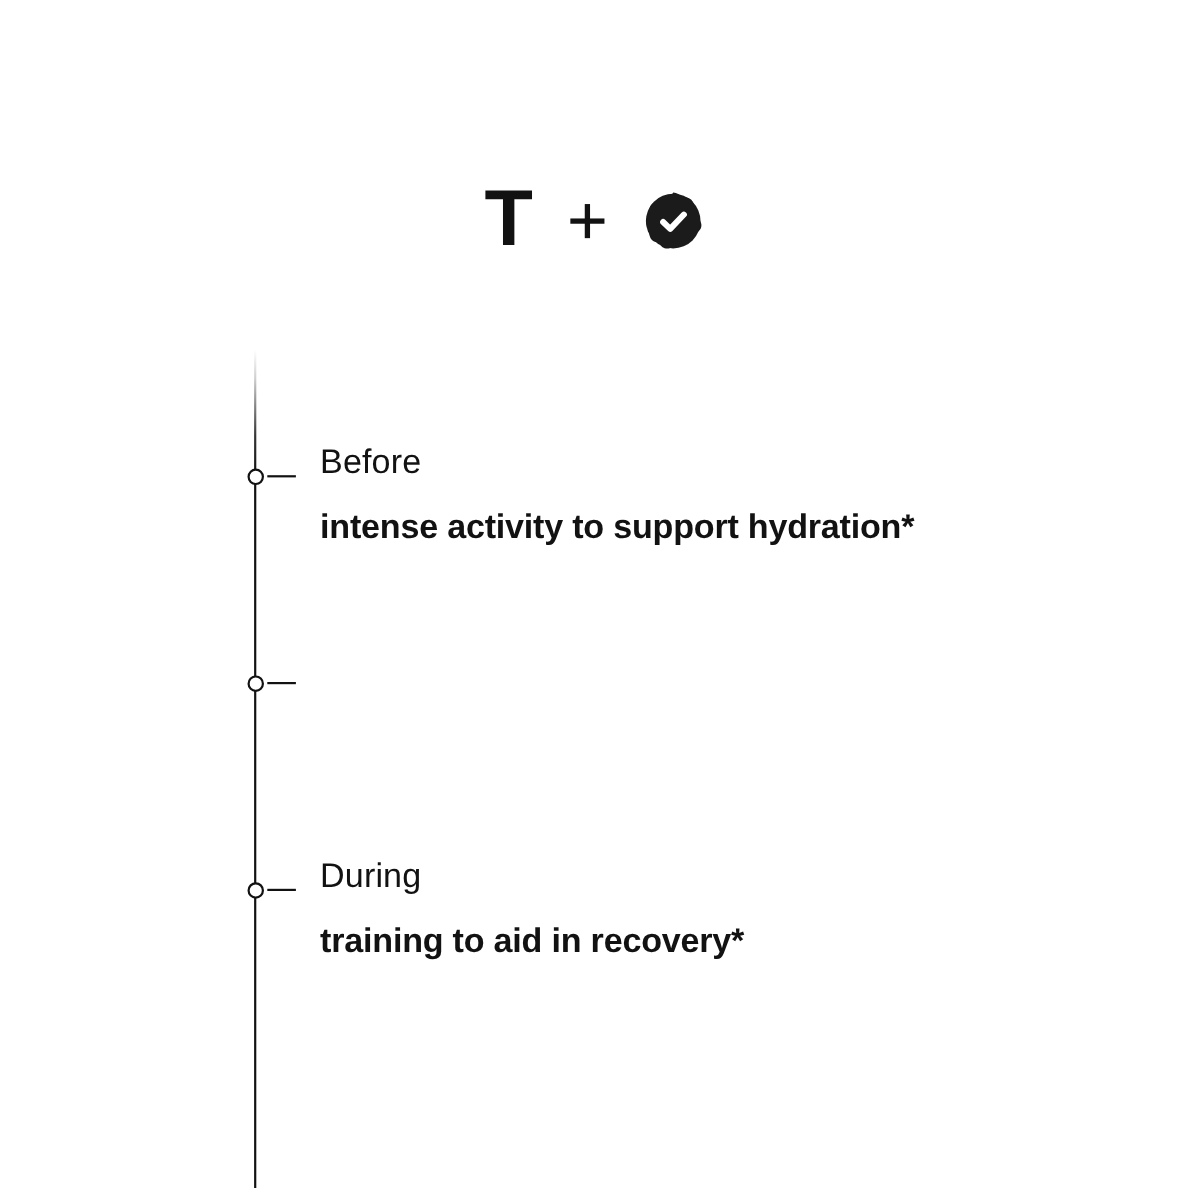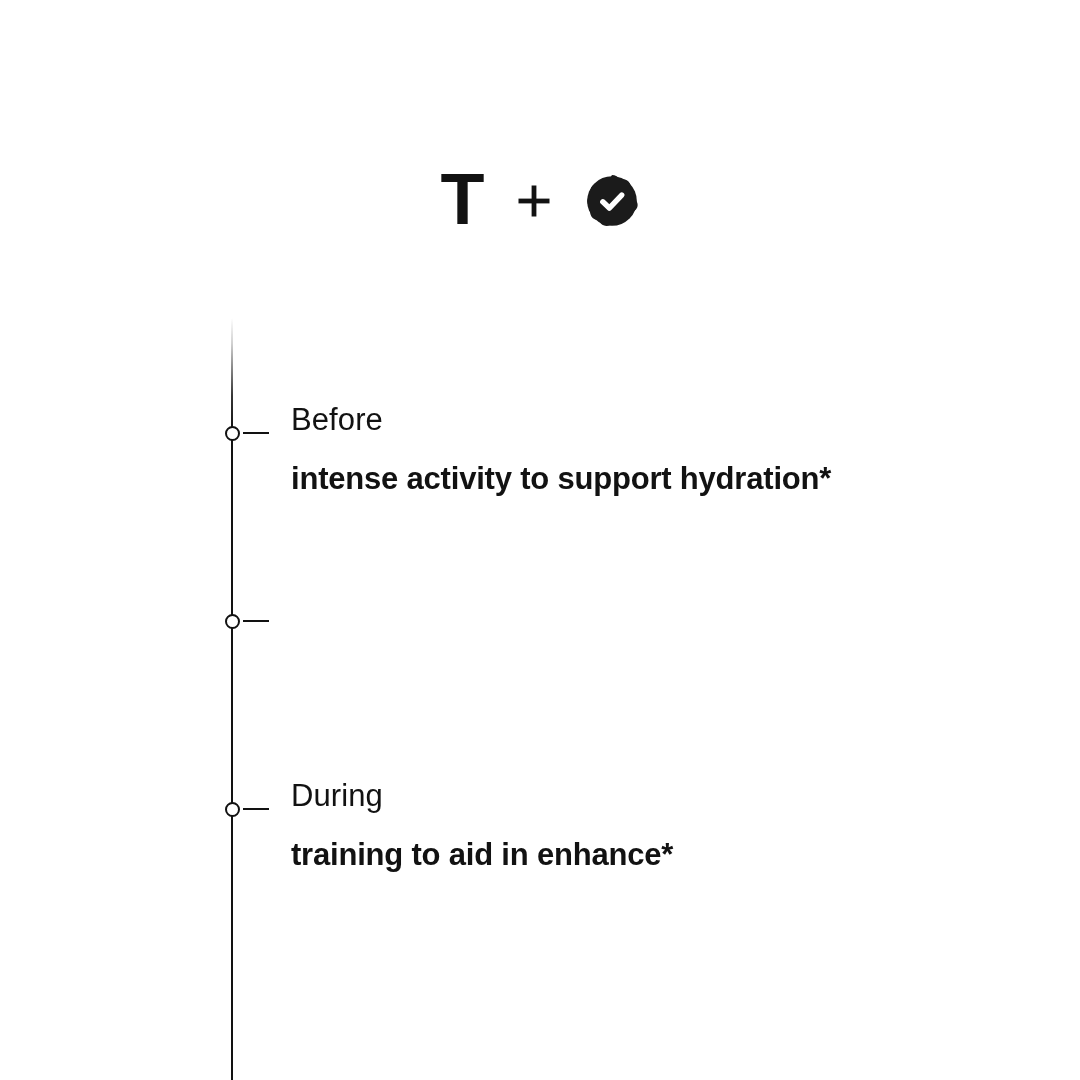--- a/index.html
+++ b/index.html
@@ -215,20 +215,20 @@
         <span class="entry-tick"></span>
         <div class="entry-body">
         </div>
       </div>
 
       <div class="entry" style="top: 802px;">
         <span class="entry-marker"></span>
         <span class="entry-tick"></span>
         <div class="entry-body">
           <div class="entry-label">During</div>
-          <div class="entry-detail">training to aid in enhance*</div>
+          <div class="entry-detail">training to aid in recovery*</div>
         </div>
       </div>
 
     </div>
   </div>
 
 </div>
 
 </body></html>

